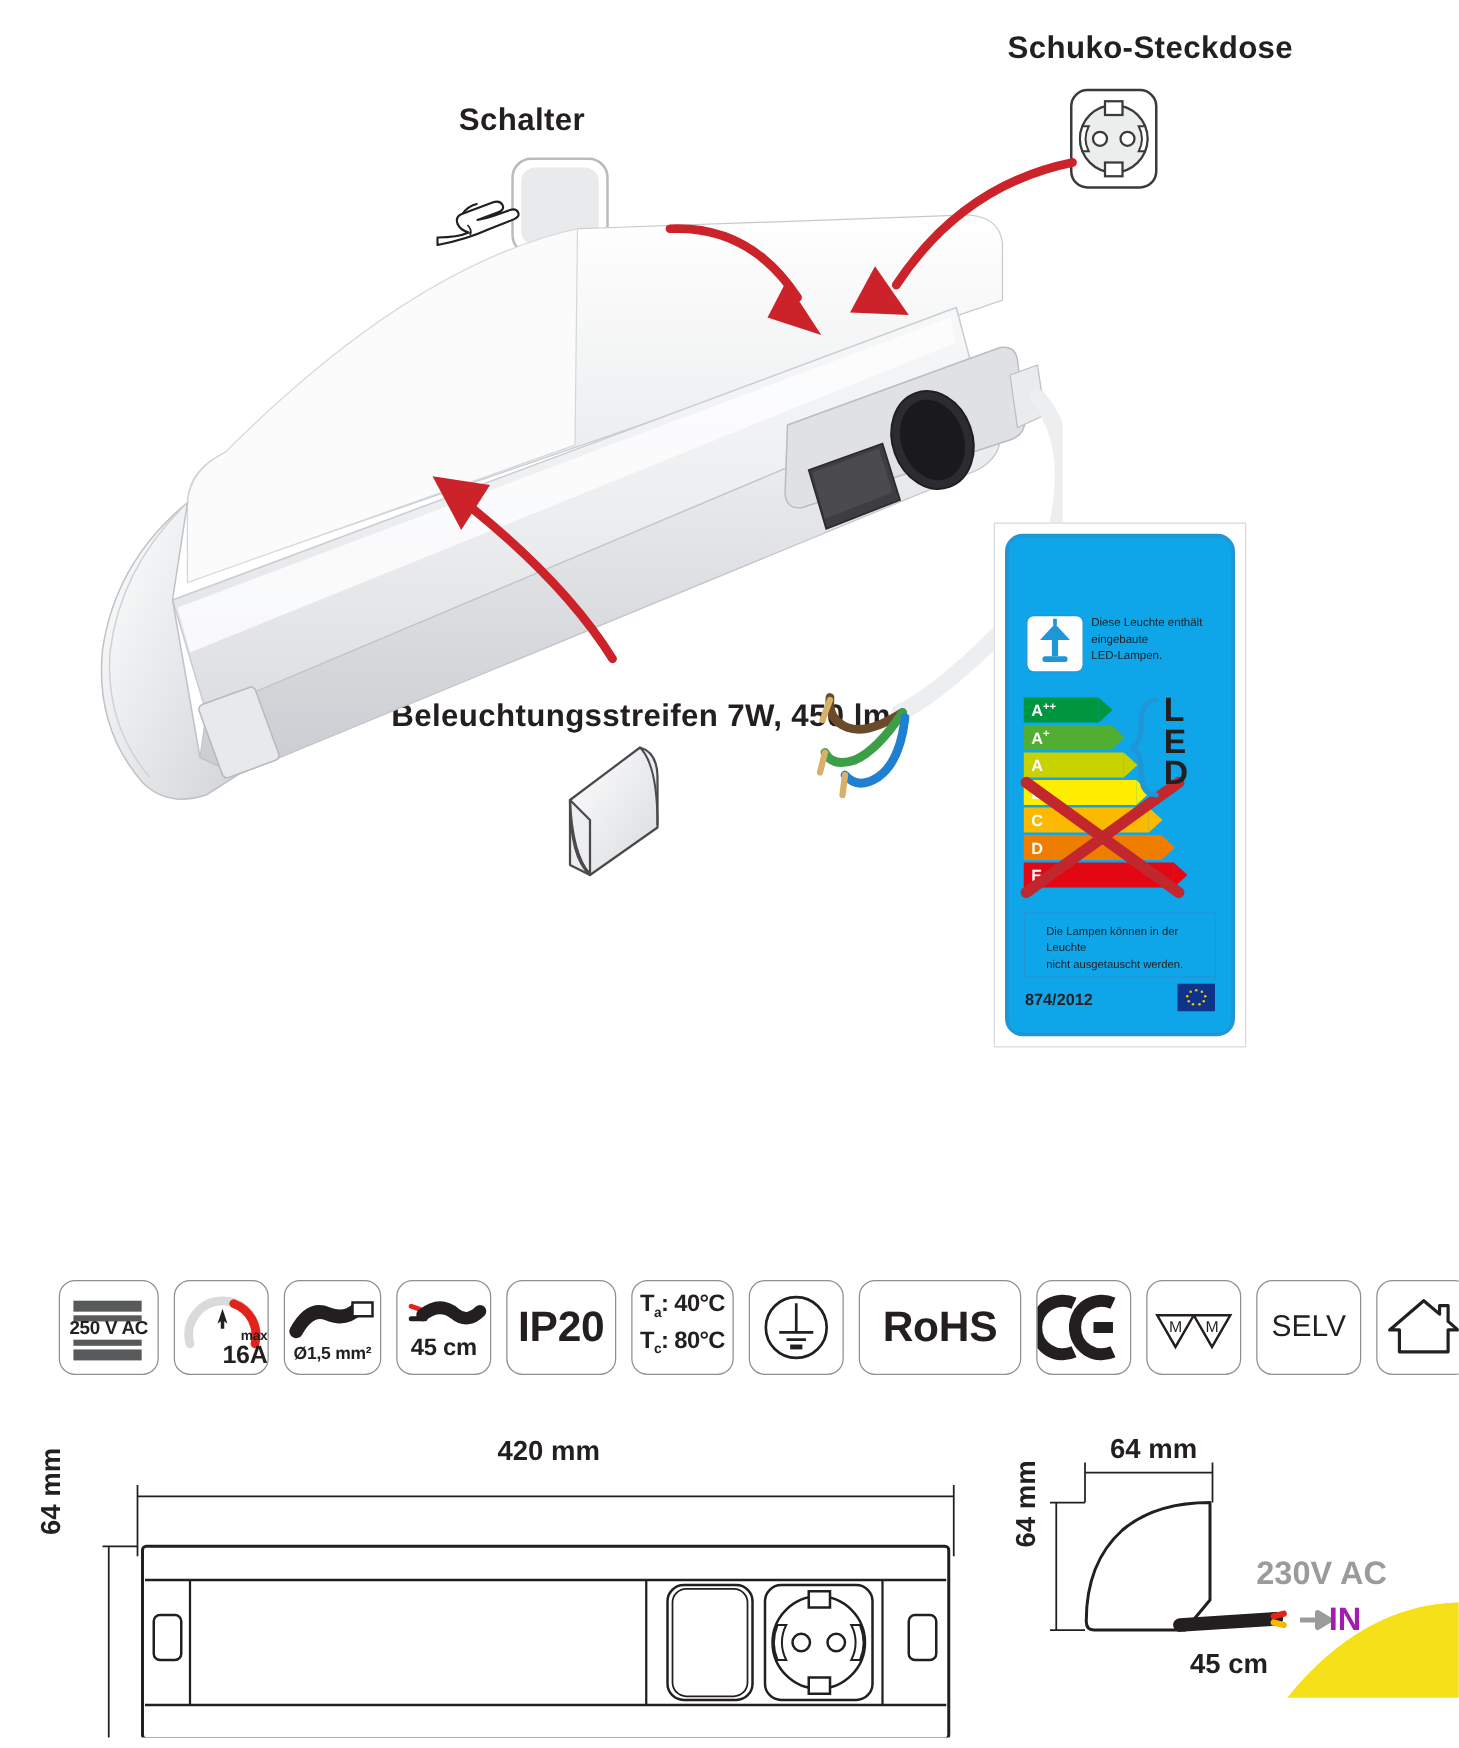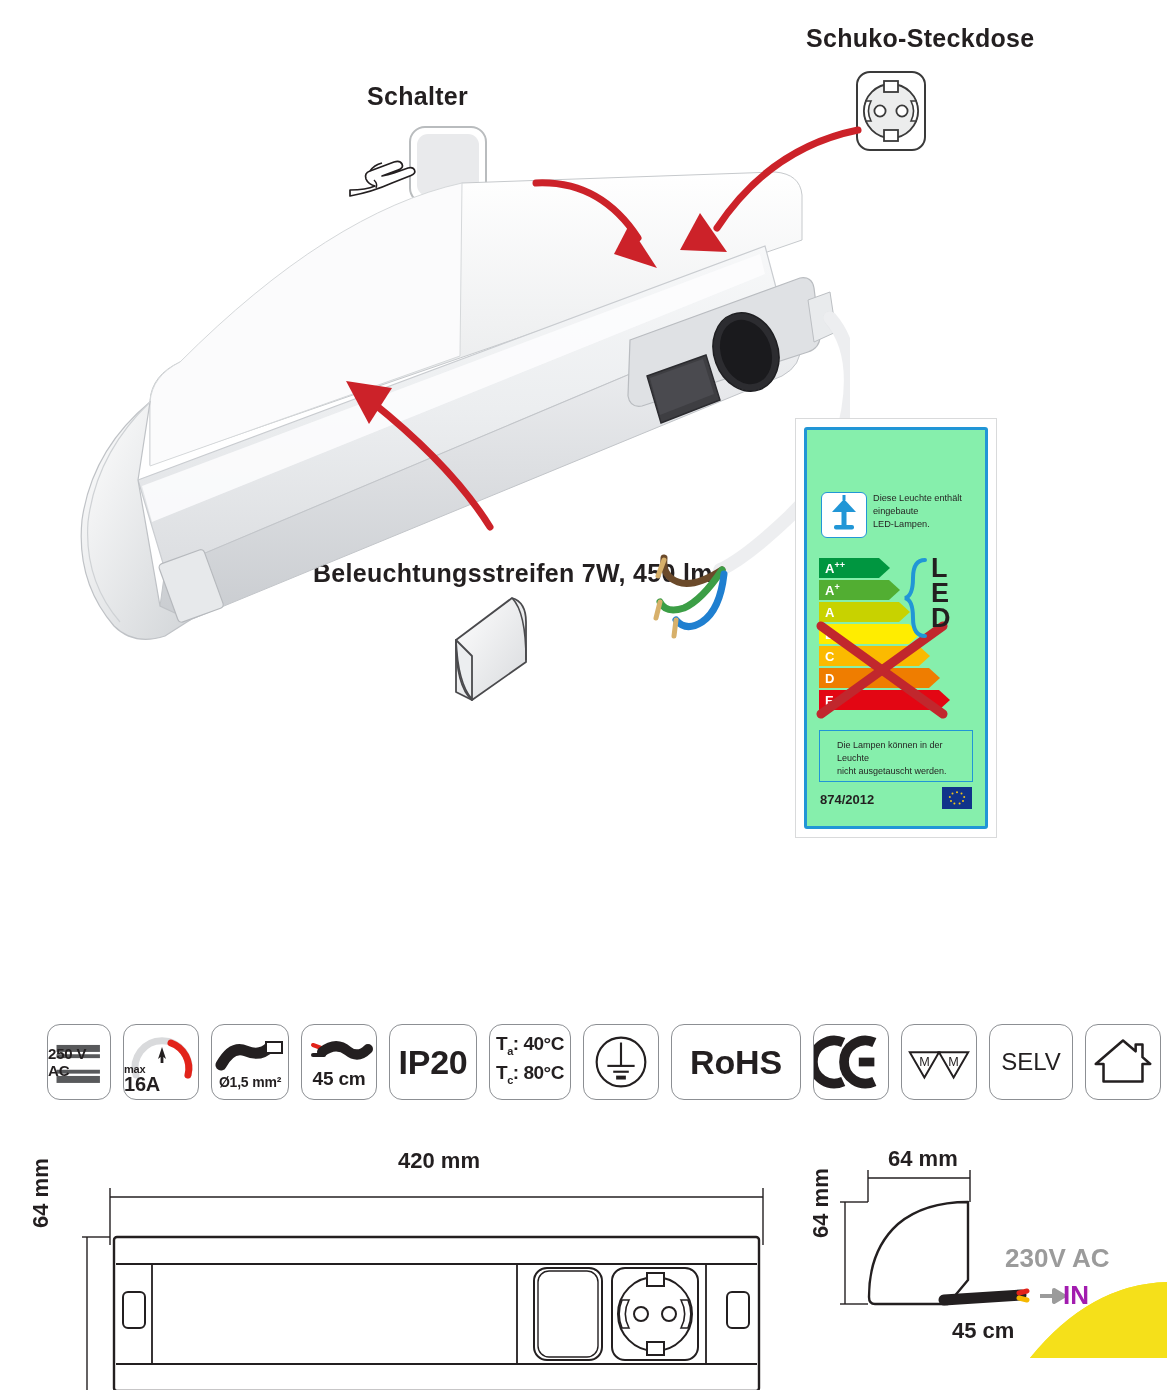--- a/index.html
+++ b/index.html
@@ -39,21 +39,21 @@
   
   #strip-piece{left:420px;top:592px;width:130px;height:115px;}
 
   
   #energy-label{
     left:795px;top:418px;width:200px;height:418px;
     background:#fff;border:1px solid #d9dadb;
   }
   #energy-inner{
     position:absolute;left:8px;top:8px;right:8px;bottom:8px;
-    border:3px solid #2196d6;border-radius:3px;background:#86efac;
+    border:3px solid #2196d6;border-radius:14px;background:#0ea5e9;
   }
   #lamp-box{
     position:absolute;left:14px;top:62px;width:44px;height:44px;
     border:1.6px solid #2196d6;border-radius:6px;background:#fff;
   }
   #lamp-text{
     position:absolute;left:66px;top:62px;width:112px;
     font-size:9.2px;line-height:13.2px;color:#231f20;
   }
   .egrade{
@@ -296,38 +296,38 @@
           <circle cx="10.5" cy="6.4" r="1"></circle>
         </g>
       </svg>
     </div>
 
   </div>
 </div>
 
 <div class="abs" id="symbol-row">
 
-  <div class="sym" style="width:64px">
+  <div class="sym" style="width:80px">
     <svg viewBox="0 0 80 76" width="80" height="76">
       <rect x="11" y="16" width="56" height="9" fill="#58595b"></rect>
       <rect x="11" y="28" width="56" height="5" fill="#58595b"></rect>
       <rect x="11" y="48" width="56" height="5" fill="#58595b"></rect>
       <rect x="11" y="56" width="56" height="9" fill="#58595b"></rect>
     </svg>
     <span class="sym-txt" style="position:absolute;font-size:15px">250 V AC</span>
   </div>
 
   <div class="sym" style="width:76px">
     <svg viewBox="0 0 76 76" width="76" height="76" style="position:absolute;left:0;top:0">
       <path d="M12 50 A27 27 0 1 1 64 50" fill="none" stroke="#d9dadc" stroke-width="7" stroke-linecap="round"></path>
       <path d="M47 18 A27 27 0 0 1 64 50" fill="none" stroke="#e2231a" stroke-width="7" stroke-linecap="round"></path>
       <path d="M38 22 L42 34 L38 31 L34 34 Z" fill="#231f20"></path>
       <rect x="36.6" y="30" width="2.8" height="8" fill="#231f20"></rect>
     </svg>
-    <div style="position:absolute;top:38px;width:100%;text-align:left">
+    <div style="position:absolute;top:38px;width:100%;text-align:right">
       <div class="sym-txt" style="font-size:11px">max</div>
       <div class="sym-txt" style="font-size:20px;margin-top:-2px">16A</div>
     </div>
   </div>
 
   <div class="sym" style="width:78px">
     <svg viewBox="0 0 78 76" width="78" height="76" style="position:absolute;left:0;top:0">
       <path d="M9 40 Q20 20 34 26 Q48 32 58 22" fill="none" stroke="#231f20" stroke-width="11" stroke-linecap="round"></path>
       <rect x="54" y="17" width="16" height="11" fill="#ffffff" stroke="#231f20" stroke-width="2"></rect>
     </svg>

